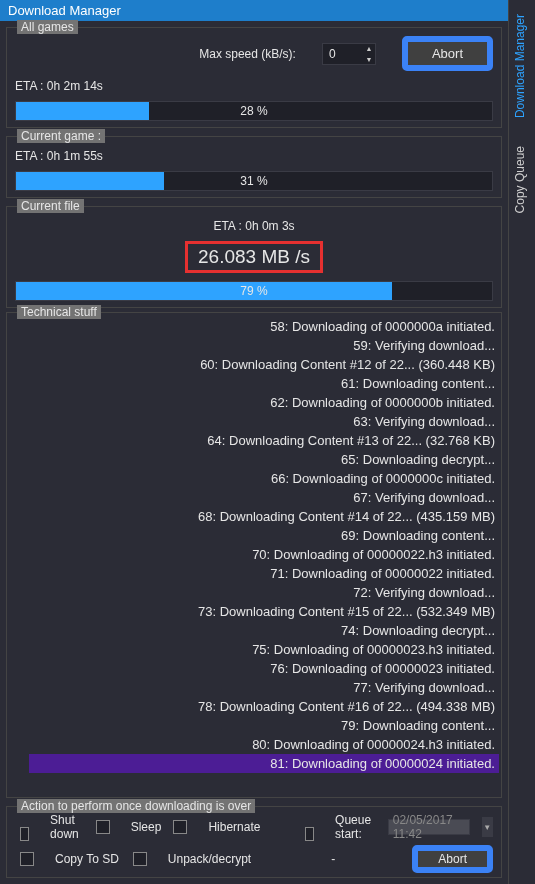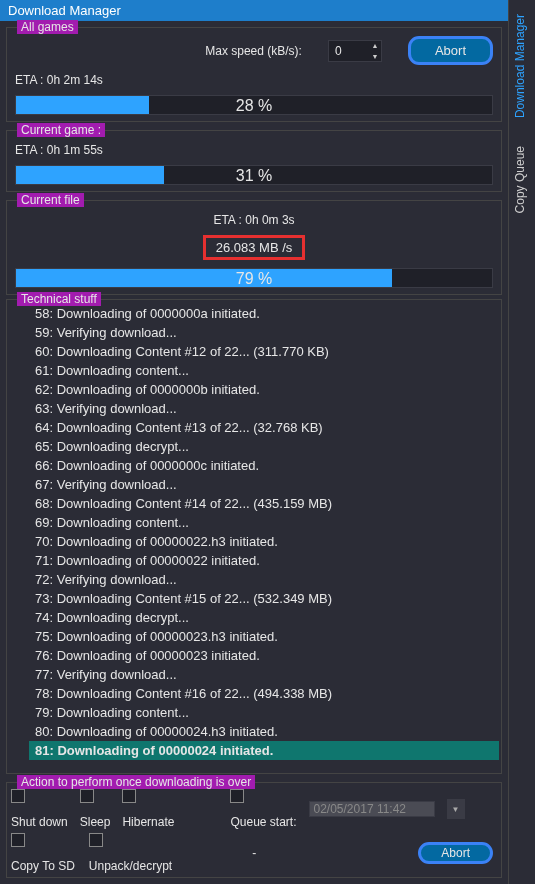--- a/index.html
+++ b/index.html
@@ -50,21 +50,21 @@
   .section {
     margin: 6px 6px 2px 6px;
     border: 1px solid #444;
     padding: 8px 8px 6px 8px;
     position: relative;
   }
   .section-legend {
     position: absolute;
     top: -8px;
     left: 10px;
-    background: #a21caf;
+    background: #737373;
     padding: 0 4px;
     font-size: 12px;
     color: #e6e6e6;
   }
   .row {
     display: flex;
     align-items: center;
     gap: 8px;
   }
   .eta-line { margin-top: 4px; margin-bottom: 8px; }
@@ -79,21 +79,21 @@
     background: #2ea3ff;
     height: 100%;
   }
   .progress-label {
     position: absolute;
     left: 50%;
     top: 0;
     transform: translateX(-50%);
     line-height: 19px;
     color: #e6e6e6;
-    font-size: 16px;
+    font-size: 12px;
   }
   .max-speed-row {
     display: flex;
     align-items: center;
     justify-content: flex-end;
     gap: 26px;
     margin-bottom: 8px;
   }
   .spinner {
     background: #1f2028;
@@ -113,65 +113,64 @@
   }
   .spin-btns div {
     flex: 1;
     display:flex;align-items:center;justify-content:center;
     cursor: pointer;
     font-size: 7px;
     line-height: 7px;
     color: #ccc;
   }
   .btn {
-    background: #0369a1;
-    border: 3px solid #3b82f6;
+    background: #404040;
+    border: 6px solid #3b82f6;
     color: #e6e6e6;
     padding: 4px 24px;
-    border-radius: 11px;
+    border-radius: 5px;
     cursor: pointer;
     font-size: 13px;
   }
   .btn.small { padding: 1px 20px; font-size:12px; }
   .speed-box {
     border: 3px solid #e63030;
     padding: 2px 10px;
-    font-size: 13px;
+    font-size: 19px;
     color: #e6e6e6;
   }
   .tech-stuff {
     flex: 1;
     margin-top: 2px;
   }
   .log-scroll {
     height: 456px;
     overflow-y: scroll;
     background: #2b2c36;
   }
   .log-line {
     padding: 2px 4px 2px 6px;
     font-size: 13px;
     white-space: nowrap;
     margin-left: 20px;
   }
-  .log-line.sel { background: #0f766e; font-weight: bold; }
+  .log-line.sel { background: #4c1d95; }
   
   .log-scroll::-webkit-scrollbar { width: 14px; }
   .log-scroll::-webkit-scrollbar-track { background: #222; border:1px solid #3a3b45;}
   .log-scroll::-webkit-scrollbar-thumb { background: #606070; border-radius: 4px; }
   .action-section {
     margin: 6px 6px 2px 6px;
     border: 1px solid #444;
-    padding: 6px 8px 4px 4px;
+    padding: 6px 8px 4px 13px;
     position: relative;
   }
   .check {
-    display:inline-flex; align-items:flex-start; gap:12px;
+    display:inline-flex; align-items:flex-end; gap:21px;
     cursor:pointer;
-    flex-direction:column;
   }
   .checkbox {
     width:14px;height:14px;border:1px solid #888;background:#1f2028;
     display:inline-block;
   }
   .date-input {
     background:#4a4b54;border:1px solid #3a3b45;color:#888;
     width:126px;height:16px;display:inline-flex;align-items:center;
     padding-left:4px;font-size:12px;
   }
@@ -220,26 +219,26 @@
     <div class="row" style="justify-content:space-between;margin-bottom:8px;margin-top:4px;flex-direction:column;">
       <div>ETA : 0h 0m 3s</div>
       <div class="speed-box">26.083 MB /s</div>
     </div>
     <div class="progress-track">
       <div class="progress-fill" style="width: 79%;"></div>
       <div class="progress-label">79 %</div>
     </div>
   </div>
 
-  <div class="section tech-stuff" style="padding:4px 2px 2px 2px;">
+  <div class="section tech-stuff" style="padding:4px 2px 2px 2px;text-align:right;">
     <div class="section-legend">Technical stuff</div>
     <div class="log-scroll" id="log-scroll">
         <div class="log-line">58: Downloading of 0000000a initiated.</div>
         <div class="log-line">59: Verifying download...</div>
-        <div class="log-line">60: Downloading Content #12 of 22... (311.770 KB)</div>
+        <div class="log-line">60: Downloading Content #12 of 22... (360.448 KB)</div>
         <div class="log-line">61: Downloading content...</div>
         <div class="log-line">62: Downloading of 0000000b initiated.</div>
         <div class="log-line">63: Verifying download...</div>
         <div class="log-line">64: Downloading Content #13 of 22... (32.768 KB)</div>
         <div class="log-line">65: Downloading decrypt...</div>
         <div class="log-line">66: Downloading of 0000000c initiated.</div>
         <div class="log-line">67: Verifying download...</div>
         <div class="log-line">68: Downloading Content #14 of 22... (435.159 MB)</div>
         <div class="log-line">69: Downloading content...</div>
         <div class="log-line">70: Downloading of 00000022.h3 initiated.</div>

